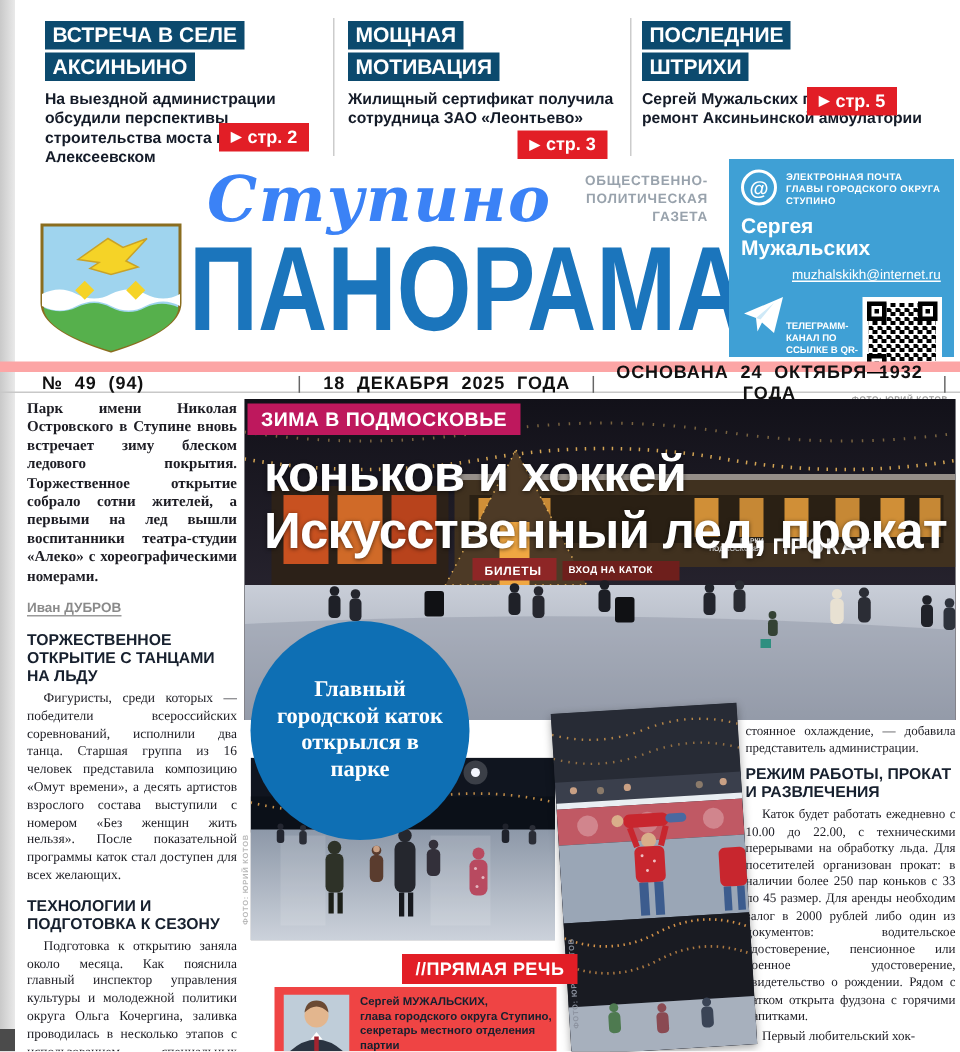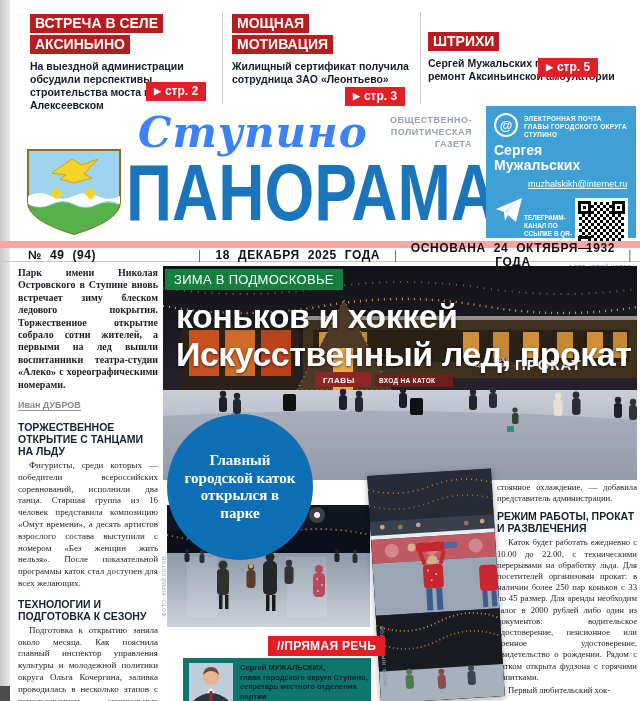--- a/index.html
+++ b/index.html
@@ -5,21 +5,21 @@
   html,body{margin:0;padding:0;background:#ffffff;}
   .page{position:relative;width:640px;height:701px;background:#fff;overflow:hidden;
         font-family:"Liberation Sans",sans-serif;}
   
   .edge{position:absolute;left:0;top:0;width:10px;height:701px;background:linear-gradient(90deg,#c9c9c9,#e9e9e9);}
   .edge-corner{position:absolute;left:0;top:686px;width:10px;height:15px;background:#4b4b4b;}
 
   
   .teaser{position:absolute;top:14px;}
   .t1{left:30px;width:190px;} .t2{left:232px;width:186px;} .t3{left:428px;width:196px;}
-  .tt-line{display:inline-block;background:#b91c1c;color:#fff;font-weight:bold;
+  .tt-line{display:inline-block;background:#0c4a6e;color:#fff;font-weight:bold;
            font-size:14px;line-height:17px;padding:1px 5px;margin-bottom:2px;}
   .tt-body{font-size:10.5px;line-height:13px;font-weight:bold;color:#141b28;margin-top:4px;}
   .vsep{position:absolute;top:12px;width:1px;height:92px;background:#cccccc;}
   .vs1{left:222px;} .vs2{left:420px;}
   .tag{position:absolute;background:#e21e26;color:#fff;font-weight:bold;font-size:12px;
        padding:2px 8px 3px;white-space:nowrap;}
   .tag .arr{font-size:9px;margin-right:4px;position:relative;top:-1px;}
   .tag1{left:146px;top:82px;} .tag2{left:345px;top:87px;} .tag3{left:538px;top:58px;}
 
   
@@ -64,22 +64,22 @@
   .lead{font-size:10px;line-height:12.4px;font-weight:bold;text-align:justify;margin:0;}
   .byline{font-family:"Liberation Sans",sans-serif;font-size:9px;color:#8a8a8a;font-weight:bold;
           margin:9px 0 2px;display:inline-block;border-bottom:1px solid #9a9a9a;padding-bottom:0;}
   .subhead{font-family:"Liberation Sans",sans-serif;font-size:10.5px;line-height:12px;font-weight:bold;
            color:#17202e;margin:8px 0 3px;}
   .bodytxt{font-size:9px;line-height:11.8px;text-align:justify;margin:0 0 2px;}
   .indent{text-indent:11px;}
 
   
   .feature{position:absolute;left:163px;top:266px;width:474px;height:214px;overflow:hidden;background:#17161e;}
-  .kicker{position:absolute;left:2px;top:3px;background:#15803d;color:#fff;font-size:13px;
-          font-weight:normal;padding:3px 9px;letter-spacing:.3px;z-index:3;}
+  .kicker{position:absolute;left:2px;top:3px;background:#be185d;color:#fff;font-size:13px;
+          font-weight:bold;padding:3px 9px;letter-spacing:.3px;z-index:3;}
   .headline{position:absolute;left:13px;top:31px;color:#fff;font-weight:bold;font-size:34px;
             line-height:38px;letter-spacing:-.5px;z-index:3;text-shadow:0 1px 3px rgba(0,0,0,.6);}
   .sign{position:absolute;color:#fff;font-weight:bold;z-index:2;}
   .sg-rent{left:352px;top:90px;font-size:15px;letter-spacing:1px;}
   .sg-park{left:300px;top:92px;font-size:4.5px;line-height:5px;width:46px;text-align:right;color:#e9e9e9;}
   .sg-tick{left:160px;top:110px;font-size:8px;letter-spacing:.5px;}
   .sg-entr{left:216px;top:111px;font-size:6.5px;letter-spacing:.3px;}
 
   .badge{position:absolute;left:167px;top:414px;width:146px;height:146px;border-radius:50%;
          background:#0e6fb4;color:#fff;display:flex;align-items:center;justify-content:center;
@@ -95,21 +95,21 @@
 
   
   .rightcol{position:absolute;left:497px;top:482px;width:140px;height:219px;overflow:hidden;
             font-family:"Liberation Serif",serif;color:#1d1d24;}
   .rightcol .bodytxt{font-size:8.7px;line-height:11.2px;}
   .rightcol .subhead{margin:6px 0 3px;}
 
   
   .ds-label{position:absolute;left:268px;top:636px;background:#e21e26;color:#fff;
             font-size:12px;font-weight:bold;padding:3px 9px;z-index:6;letter-spacing:.3px;}
-  .ds-box{position:absolute;left:183px;top:658px;width:188px;height:43px;background:#0f766e;
+  .ds-box{position:absolute;left:183px;top:658px;width:188px;height:43px;background:#ef4444;
           overflow:hidden;z-index:5;}
   .ds-portrait{position:absolute;left:6px;top:5px;}
   .ds-attr{position:absolute;left:57px;top:5px;width:128px;font-size:7.6px;line-height:9.6px;
            font-weight:bold;color:#15202e;}
 </style>
 </head>
 <body>
 
 <div class="page">
   <div class="edge"></div>
@@ -126,21 +126,21 @@
   <div class="tag tag1"><span class="arr">▶</span><span>стр. 2</span></div>
 
   <div class="teaser t2">
     <span class="tt-line">МОЩНАЯ</span><br>
     <span class="tt-line">МОТИВАЦИЯ</span>
     <div class="tt-body">Жилищный сертификат получила сотрудница ЗАО «Леонтьево»</div>
   </div>
   <div class="tag tag2"><span class="arr">▶</span><span>стр. 3</span></div>
 
   <div class="teaser t3">
-    <br>
+    <span class="tt-line">ПОСЛЕДНИЕ</span><br>
     <span class="tt-line">ШТРИХИ</span>
     <div class="tt-body">Сергей Мужальских проверил ремонт Аксиньинской амбулатории</div>
   </div>
   <div class="tag tag3"><span class="arr">▶</span><span>стр. 5</span></div>
 
   <div class="crest">
     <svg width="104" height="90" viewBox="0 0 104 90">
       <path d="M6,3 h92 v52 q0,18 -46,32 q-46,-14 -46,-32 z" fill="#9fd4ee" stroke="#8a6d1f" stroke-width="2"></path>
       <path d="M6,57 q12,6 23,0 q12,-6 23,0 q12,6 23,0 q12,-6 23,0 l0,-8 q-11,6 -23,0 q-11,-6 -23,0 q-11,6 -23,0 q-11,-6 -23,0 z" fill="#ffffff"></path>
       <path d="M7,58 q11,5 22,0 q12,-6 23,0 q12,6 23,0 q11,-5 22,0 l0,0 q-1,16 -45,29 q-44,-13 -45,-29 z" fill="#56b04c"></path>
@@ -286,21 +286,21 @@
           <rect x="466" y="139" width="8" height="15" rx="3"></rect>
         </g>
     </svg>
     <div class="kicker">ЗИМА В ПОДМОСКОВЬЕ</div>
     <div class="headline">
       <div>коньков и хоккей</div>
       <div>Искусственный лед, прокат</div>
     </div>
     <div class="sign sg-rent">ПРОКАТ</div>
     <div class="sign sg-park">ПАРКИ ПОДМОСКОВЬЯ</div>
-    <div class="sign sg-tick">ГЛАВЫ</div>
+    <div class="sign sg-tick">БИЛЕТЫ</div>
     <div class="sign sg-entr">ВХОД НА КАТОК</div>
   </figure>
 
   <div class="badge">Главный городской каток открылся в парке</div>
 
   <figure class="photo2" style="margin:0">
     <svg width="203" height="122" viewBox="0 0 203 122">
       <defs>
         <linearGradient id="ice2" x1="0" y1="0" x2="0" y2="1">
           <stop offset="0" stop-color="#8d98a8"></stop>

